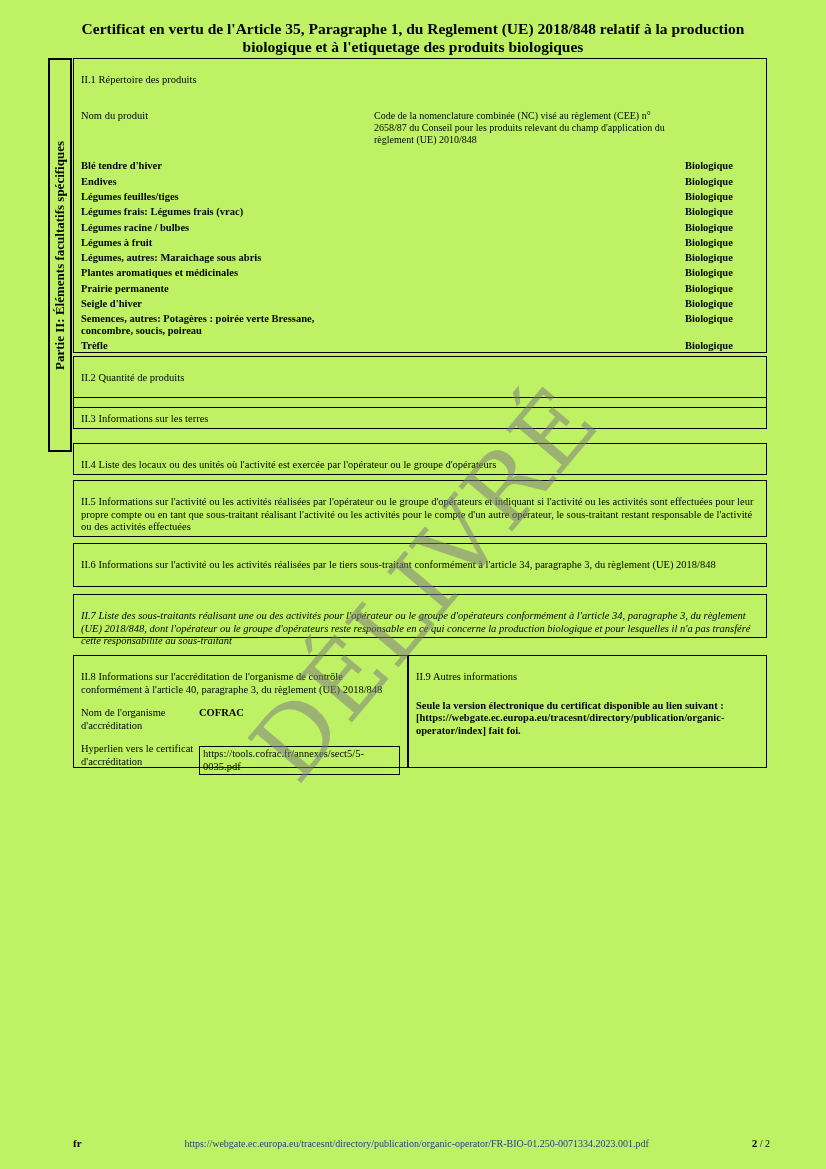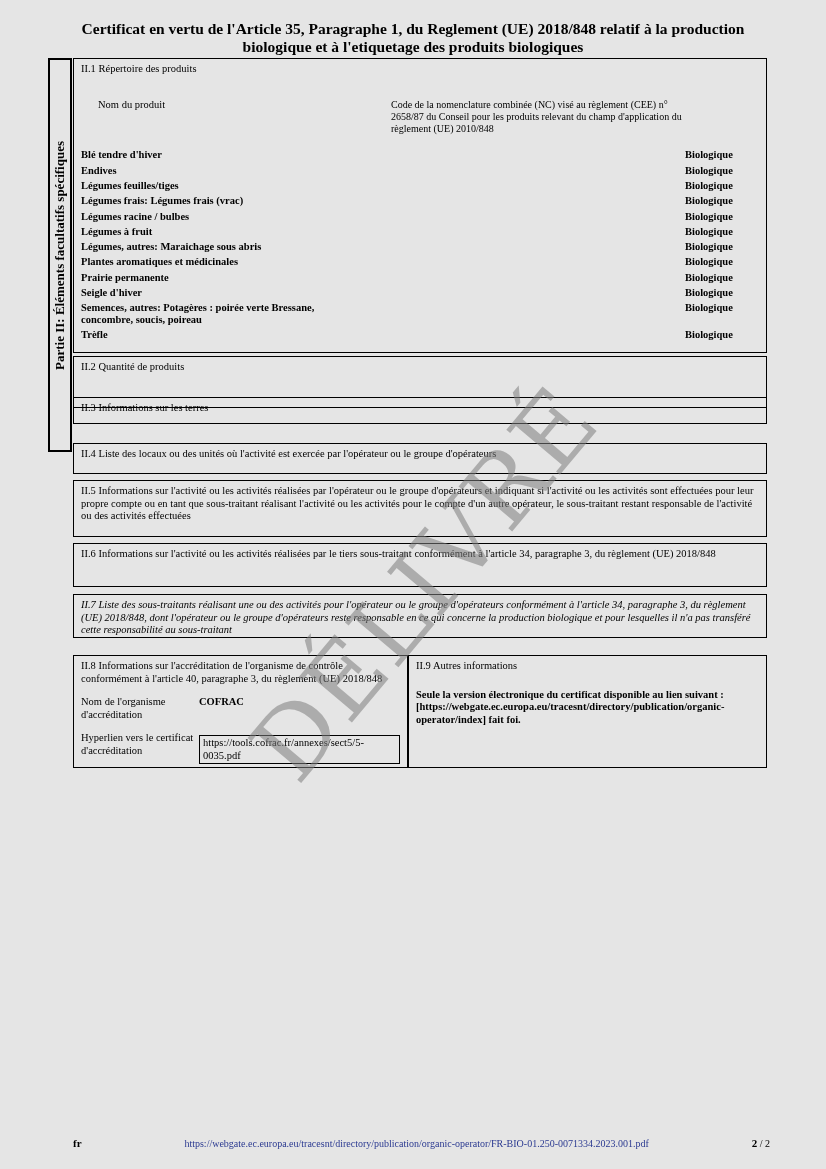--- a/index.html
+++ b/index.html
@@ -1,41 +1,41 @@
 <!DOCTYPE html>
 <html><head>
 <meta charset="utf-8">
 <style>
   html,body{margin:0;padding:0;background:#fff;}
-  .page{position:relative;width:826px;height:1169px;background:#e5e5e5;overflow:hidden;
+  .page{position:relative;width:826px;height:1169px;background:#bef264;overflow:hidden;
         font-family:"Liberation Serif",serif;color:#000;}
   
   .doc-title{position:absolute;top:20px;left:40px;right:40px;text-align:center;
              font-weight:bold;font-size:15.5px;line-height:1.18;}
   
   .sidebar-box{position:absolute;left:48px;top:58px;width:24px;height:394px;
                border:2px solid #000;box-sizing:border-box;
                display:flex;align-items:center;justify-content:center;}
   .sidebar-box span{writing-mode:vertical-rl;transform:rotate(180deg);
                font-weight:bold;font-size:13px;white-space:nowrap;}
   
   .box{position:absolute;left:73px;width:694px;border:1.5px solid #000;
-       box-sizing:border-box;padding:4px 7px;font-size:10.5px;line-height:12.5px;
+       box-sizing:border-box;padding:15px 7px;font-size:10.5px;line-height:12.5px;
        background:transparent;}
   .b1{top:58px;height:295px;}
   .b2{top:356px;height:52px;}
   .b3{top:397px;height:27px;}
   .b4{top:443px;height:31px;}
   .b5{top:480px;height:57px;}
   .b6{top:543px;height:44px;}
   .b7{top:594px;height:44px;font-style:italic;}
   .b8{top:655px;height:113px;width:335px;}
   .b9{top:655px;left:408px;width:359px;height:113px;}
   
-  .s1-cols{display:flex;margin-top:23px;margin-left:17px;}
+  .s1-cols{display:flex;margin-top:23px;}
   .s1-col-name{width:293px;}
   .s1-col-code{width:300px;font-size:10px;line-height:12.3px;}
   .product-list{margin-top:14px;}
   .product-row{display:flex;margin-bottom:3.5px;line-height:11.8px;gap:16px;}
   .pname{flex:0 0 588px;font-weight:bold;white-space:pre-line;}
   .pstatus{font-weight:bold;}
   
   .kv{display:flex;margin-top:11px;}
   .kv-label{width:114px;flex:none;}
   .kv-value{font-weight:bold;margin-left:4px;}

